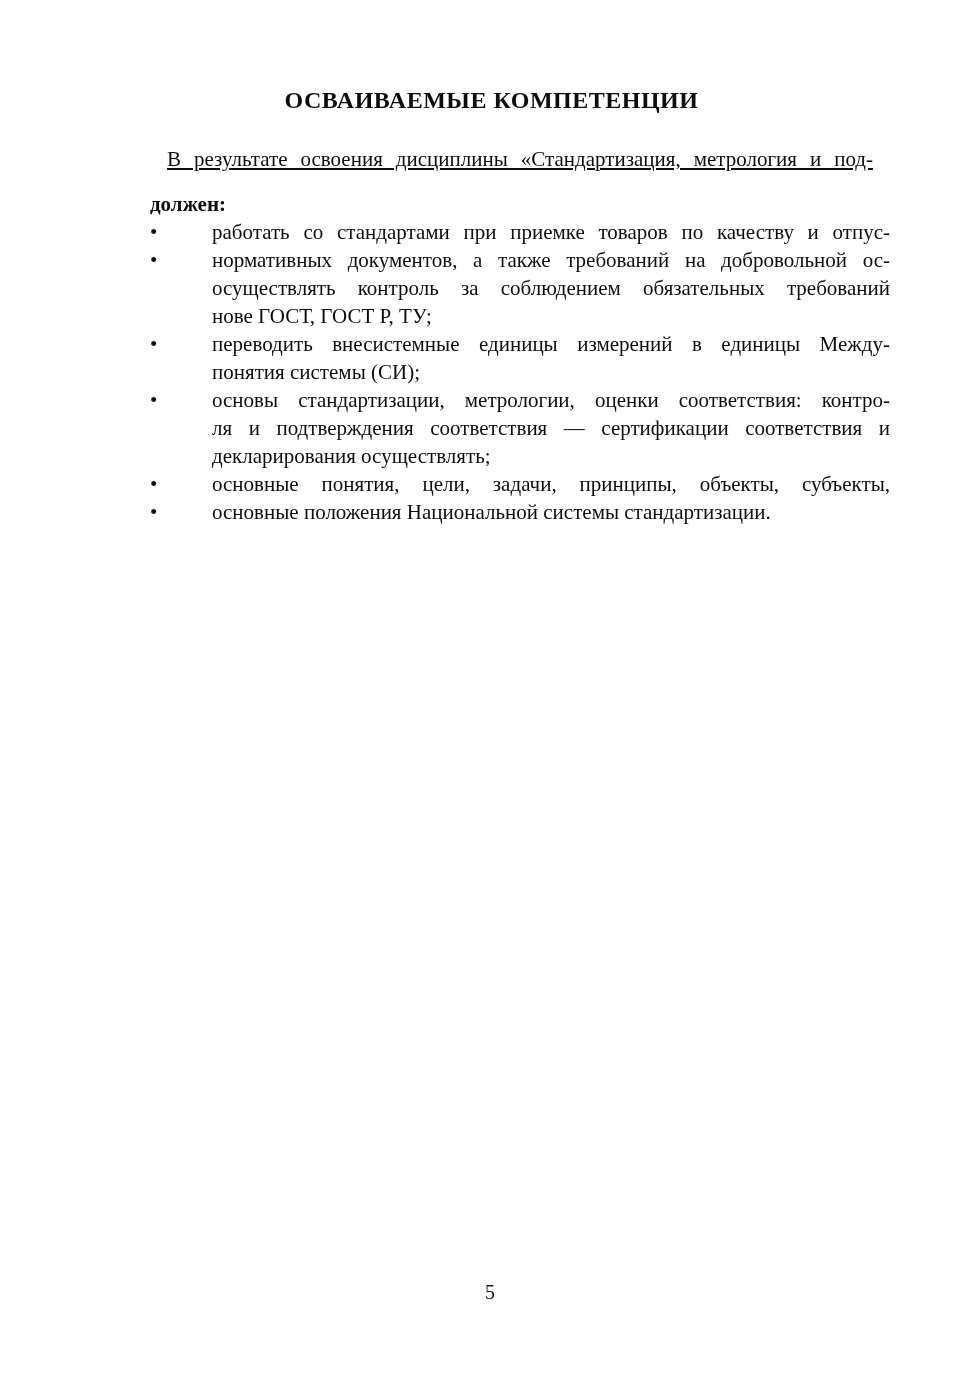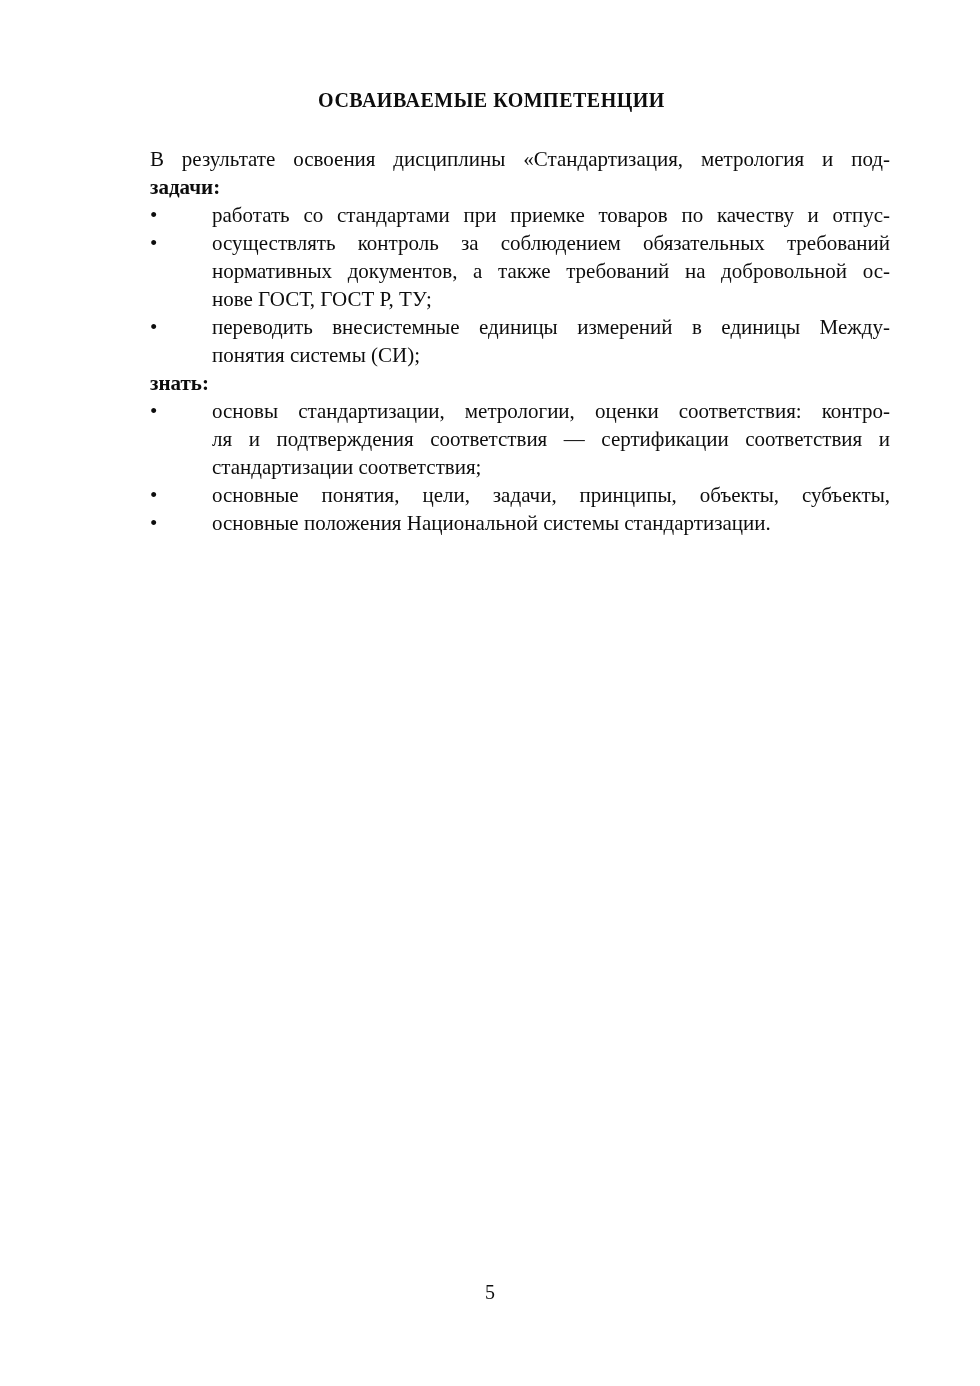--- a/index.html
+++ b/index.html
@@ -13,21 +13,21 @@
     font-size: 21px;
     line-height: 28px;
     overflow: hidden;
     box-sizing: border-box;
   }
   .content {
     padding: 84px 90px 0 93px;
   }
   .title {
     margin: 0 0 29px 0;
-    font-size: 20px;
+    font-size: 24px;
     font-weight: bold;
     line-height: 32px;
     text-align: center;
     letter-spacing: 0.5px;
   }
   .line { display: block; }
   
   .j { text-align: justify; text-align-last: justify; }
   .indent { text-indent: 57px; }
   .section-heading {
@@ -55,51 +55,50 @@
   }
 </style>
 </head>
 <body>
 
 <div class="page">
   <div class="content">
 
     <h1 class="title">ОСВАИВАЕМЫЕ КОМПЕТЕНЦИИ</h1>
 
-    <p class="intro" style="margin:0;">
+    <p class="intro" style="margin:17px;text-decoration:underline;">
       <span class="line j indent">В результате освоения дисциплины «Стандартизация, метрология и под-</span>
     </p>
 
-    <div class="section-heading">задачи:</div>
+    <div class="section-heading">должен:</div>
 
     <div class="bullet-item">
       <span class="bullet">•</span>
       <span class="line j">работать со стандартами при приемке товаров по качеству и отпус-</span>
     </div>
 
     <div class="bullet-item">
       <span class="bullet">•</span>
+      <span class="line j">нормативных документов, а также требований на добровольной ос-</span>
       <span class="line j">осуществлять контроль за соблюдением обязательных требований</span>
-      <span class="line j">нормативных документов, а также требований на добровольной ос-</span>
       <span class="line">нове ГОСТ, ГОСТ Р, ТУ;</span>
     </div>
 
     <div class="bullet-item">
       <span class="bullet">•</span>
       <span class="line j">переводить внесистемные единицы измерений в единицы Между-</span>
       <span class="line">понятия системы (СИ);</span>
     </div>
 
-    <div class="section-heading">знать:</div>
 
     <div class="bullet-item">
       <span class="bullet">•</span>
       <span class="line j">основы стандартизации, метрологии, оценки соответствия: контро-</span>
       <span class="line j">ля и подтверждения соответствия — сертификации соответствия и</span>
-      <span class="line">стандартизации соответствия;</span>
+      <span class="line">декларирования осуществлять;</span>
     </div>
 
     <div class="bullet-item">
       <span class="bullet">•</span>
       <span class="line j">основные понятия, цели, задачи, принципы, объекты, субъекты,</span>
     </div>
 
     <div class="bullet-item">
       <span class="bullet">•</span>
       <span class="line">основные положения Национальной системы стандартизации.</span>

